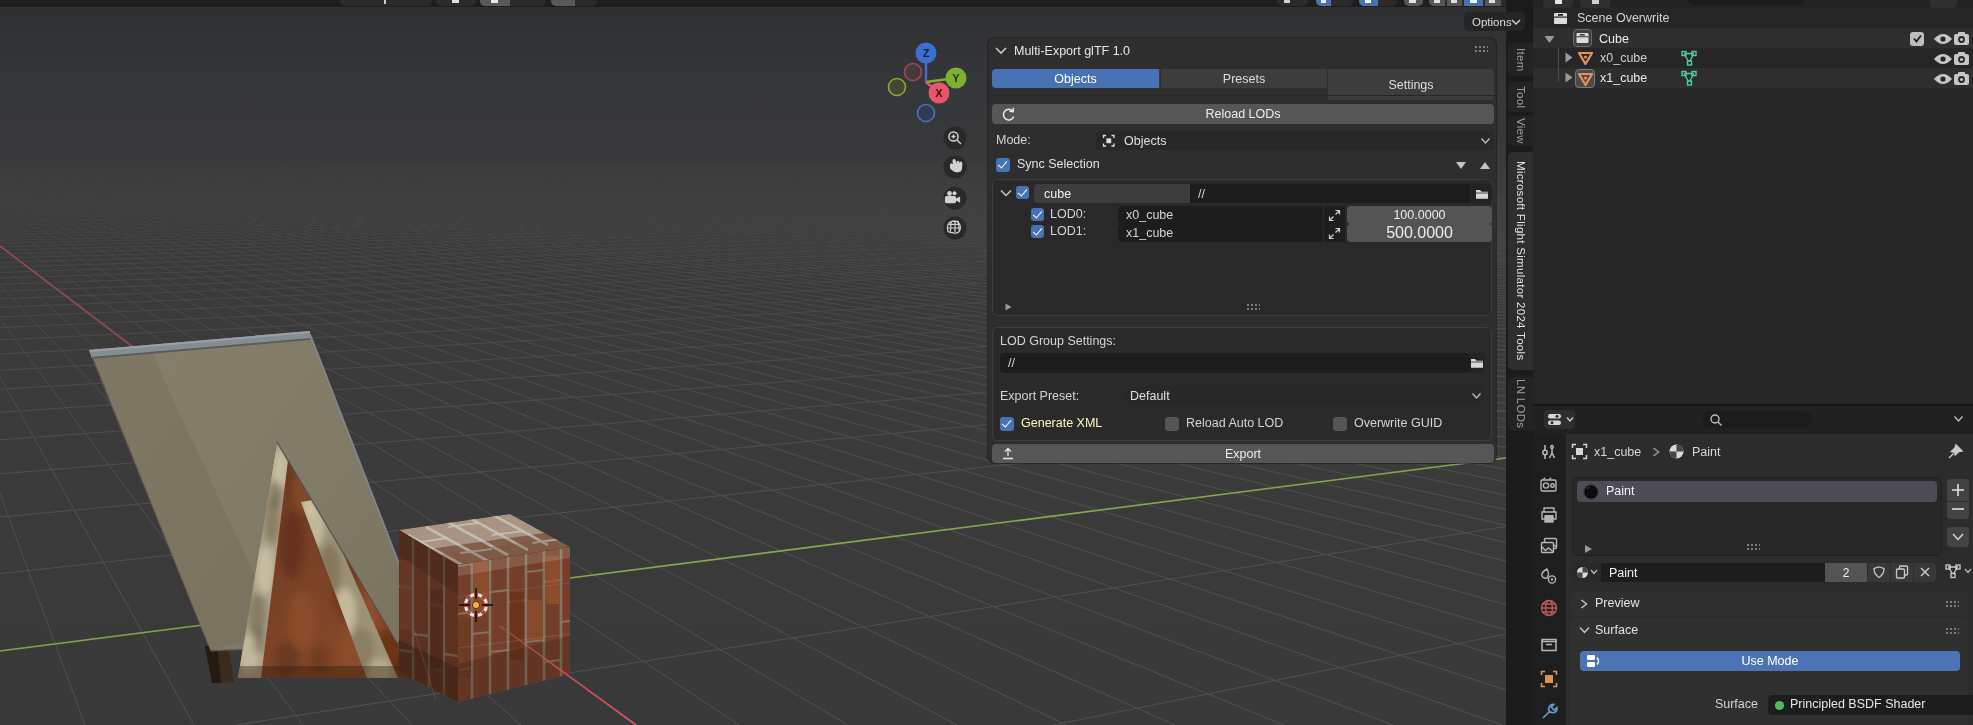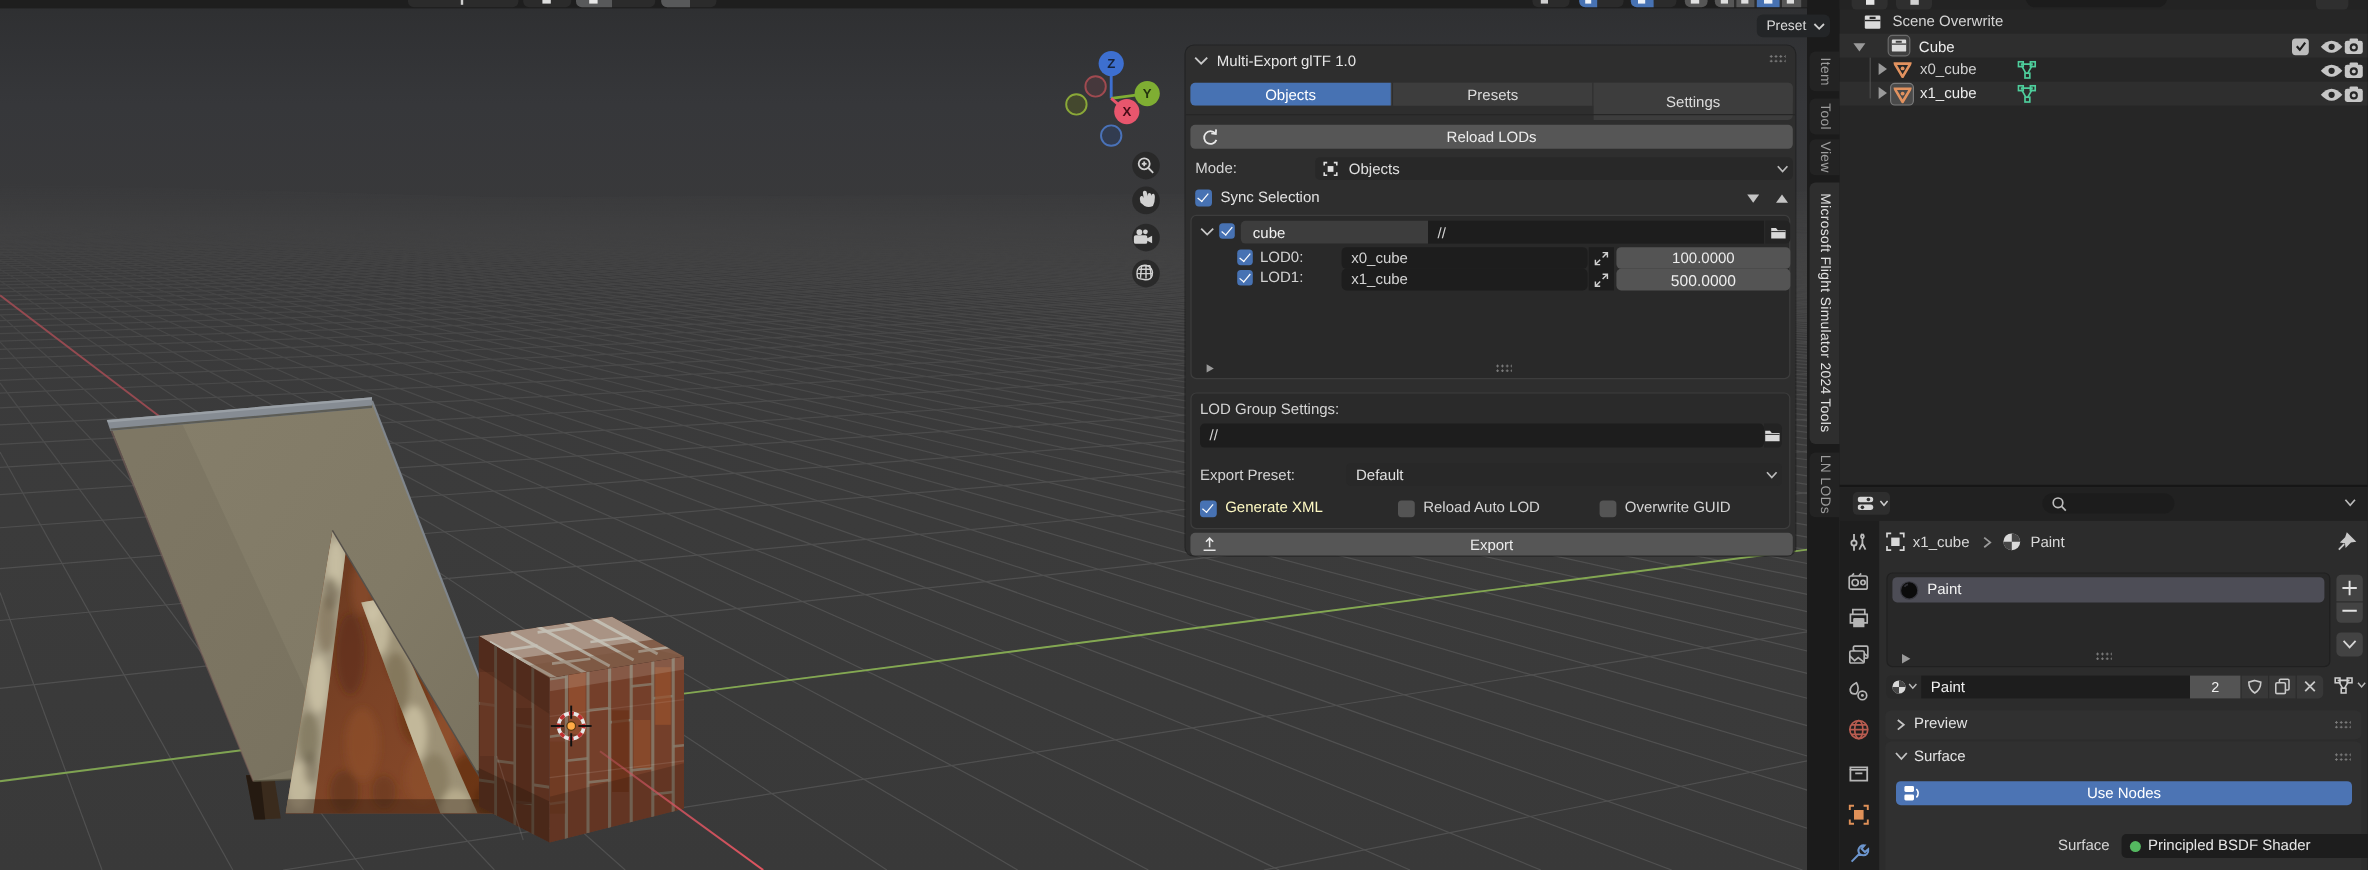--- a/index.html
+++ b/index.html
@@ -682,21 +682,21 @@
 <div class="abs" style="left:1409px;top:0px;width:7px;height:3px;background:#e2e2e2"></div>
 <div class="abs" style="left:1429px;top:-14px;width:95px;height:20px;background:#2b2b2b;border-radius:5px"></div>
 <div class="abs" style="left:1429px;top:-14px;width:16px;height:20px;background:#565656;border-radius:5px 0 0 5px"></div>
 <div class="abs" style="left:1447px;top:-14px;width:15px;height:20px;background:#565656"></div>
 <div class="abs" style="left:1464px;top:-14px;width:19px;height:20px;background:#4772b3"></div>
 <div class="abs" style="left:1485px;top:-14px;width:16px;height:20px;background:#565656"></div>
 <div class="abs" style="left:1434px;top:0px;width:6px;height:3px;background:#dedede"></div>
 <div class="abs" style="left:1451px;top:0px;width:6px;height:3px;background:#dedede"></div>
 <div class="abs" style="left:1470px;top:0px;width:7px;height:3px;background:#eef2f8"></div>
 <div class="abs" style="left:1489px;top:0px;width:6px;height:3px;background:#dedede"></div>
-<div class="abs" style="left:1464px;top:12px;width:61px;height:19px;background:#232527;border-radius:5px;color:#dcdcdc;font-size:11.5px;display:flex;align-items:center;padding-left:8px;z-index:5">Preset</div>
+<div class="abs" style="left:1464px;top:12px;width:61px;height:19px;background:#232527;border-radius:5px;color:#dcdcdc;font-size:11.5px;display:flex;align-items:center;padding-left:8px;z-index:5">Options</div>
 <svg class="abs" style="left:1510px;top:17px;z-index:5" width="12" height="10">
         <path d="M2 3 l4 4 l4-4" stroke="#cfcfcf" stroke-width="1.5" fill="none"></path>
       </svg>
 
     <div id="sidepanel" class="abs">
   <svg class="abs" style="left:6px;top:7px" width="14" height="12">
           <path d="M2 3 l5 5 l5-5" stroke="#c8c8c8" stroke-width="1.6" fill="none"></path>
         </svg>
   <div class="lbl" style="left:26px;top:6px;color:#e6e6e6">Multi-Export glTF 1.0</div>
   <div class="grip" style="left:486px;top:7px"></div>
@@ -754,21 +754,21 @@
         </svg>
   <div class="btn" style="left:359px;top:168px;width:145px;height:18px;background:#545454;font-size:12.5px">100.0000</div>
 
   <div class="cb on" style="left:43px;top:187px;width:13px;height:13px"></div>
   <div class="lbl" style="left:62px;top:186px">LOD1:</div>
   <div class="field" style="left:130px;top:186px;width:205px;height:18px">x1_cube</div>
   <div class="abs" style="left:336px;top:186px;width:21px;height:18px;background:#1d1d1d"></div>
   <svg class="abs" style="left:340px;top:189px" width="13" height="13" stroke="#cfcfcf" stroke-width="1.2" fill="none">
           <path d="M7.5 1.5 h4 v4 M11.5 1.5 l-4 4 M5.5 11.5 h-4 v-4 M1.5 11.5 l4-4"></path>
         </svg>
-  <div class="btn" style="left:359px;top:186px;width:145px;height:18px;background:#545454;font-size:13px">500.0000</div>
+  <div class="btn" style="left:359px;top:186px;width:145px;height:18px;background:#545454;font-size:16px">500.0000</div>
 
   <svg class="abs" style="left:16px;top:264px" width="9" height="10">
           <path d="M1.5 1.5 v7 l6-3.5 z" fill="#9a9a9a"></path>
         </svg>
   <div class="grip" style="left:258px;top:265px"></div>
 
   <div class="box" style="left:4px;top:289px;width:500px;height:114px;background:#2a2a2a"></div>
   <div class="lbl" style="left:12px;top:296px">LOD Group Settings:</div>
   <div class="field" style="left:12px;top:315px;width:470px;height:20px">//</div>
   <div class="abs" style="left:482px;top:315px;width:15px;height:20px;background:#232323;border-radius:0 4px 4px 0"></div>
@@ -1063,21 +1063,21 @@
             <path d="M1 1.5 l4.5 5 l4.5-5" stroke="#c4c4c4" stroke-width="1.5" fill="none"></path>
           </svg>
     <div class="lbl" style="left:24px;top:5px;color:#e3e3e3">Surface</div>
     <div class="grip" style="left:374px;top:9px"></div>
     <div class="abs" style="left:9px;top:33px;width:380px;height:20px;background:#4c74b4;border-radius:4px"></div>
     <svg class="abs" style="left:15px;top:36px" width="15" height="14" fill="#fff">
             <rect x="1" y="1" width="8" height="5" rx="1.2"></rect>
             <rect x="1" y="8" width="8" height="5" rx="1.2"></rect>
             <path d="M11 3.5 q3 3.5 0 7" stroke="#fff" stroke-width="1.3" fill="none"></path>
           </svg>
-    <div class="abs" style="left:9px;top:33px;width:380px;height:20px;color:#fff;font-size:12.5px;display:flex;align-items:center;justify-content:center">Use Nodes</div>
+    <div class="abs" style="left:9px;top:33px;width:380px;height:20px;color:#fff;font-size:12.5px;display:flex;align-items:center;justify-content:center">Use Mode</div>
     <div class="lbl" style="left:112px;top:79px;width:75px;text-align:right">Surface</div>
     <div class="abs" style="left:197px;top:77px;width:212px;height:20px;background:#1d1d1d;border-radius:4px"></div>
     <svg class="abs" style="left:203px;top:82px" width="11" height="11">
             <circle cx="5.5" cy="5.5" r="4.6" fill="#54b860"></circle>
           </svg>
     <div class="lbl" style="left:219px;top:79px;color:#e6e6e6">Principled BSDF Shader</div>
   </div>
 </div>
 
   </div>

